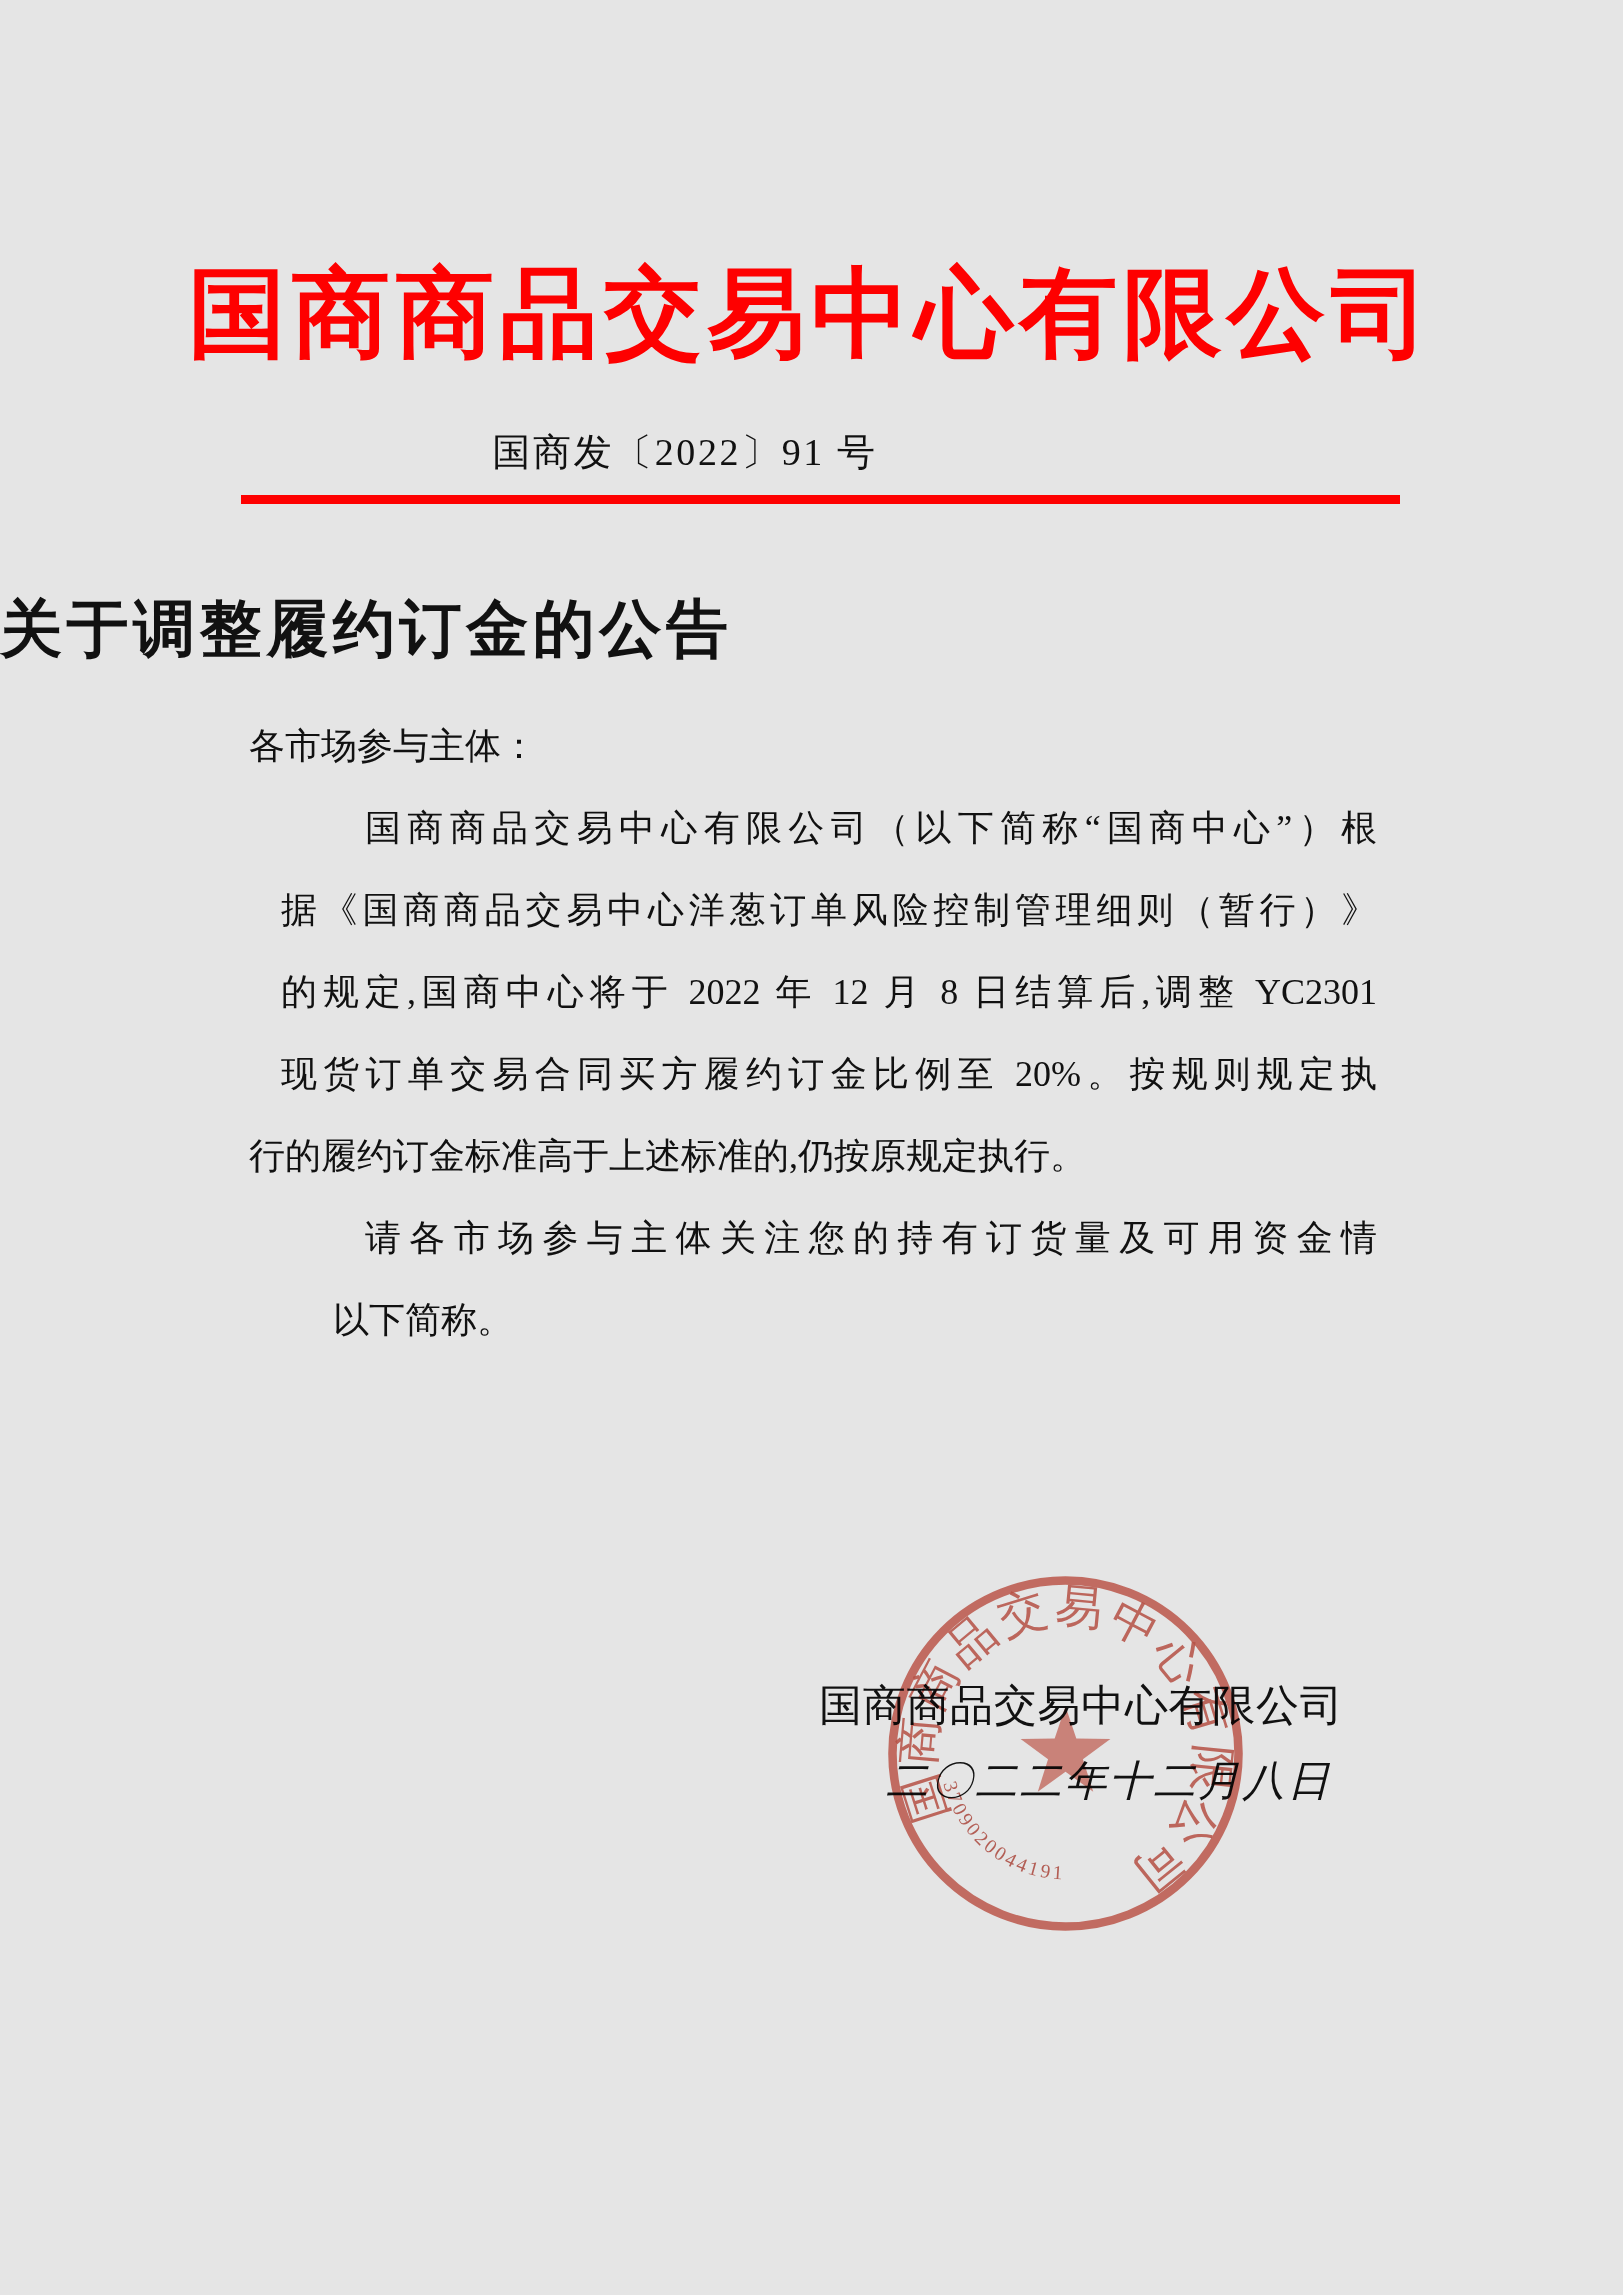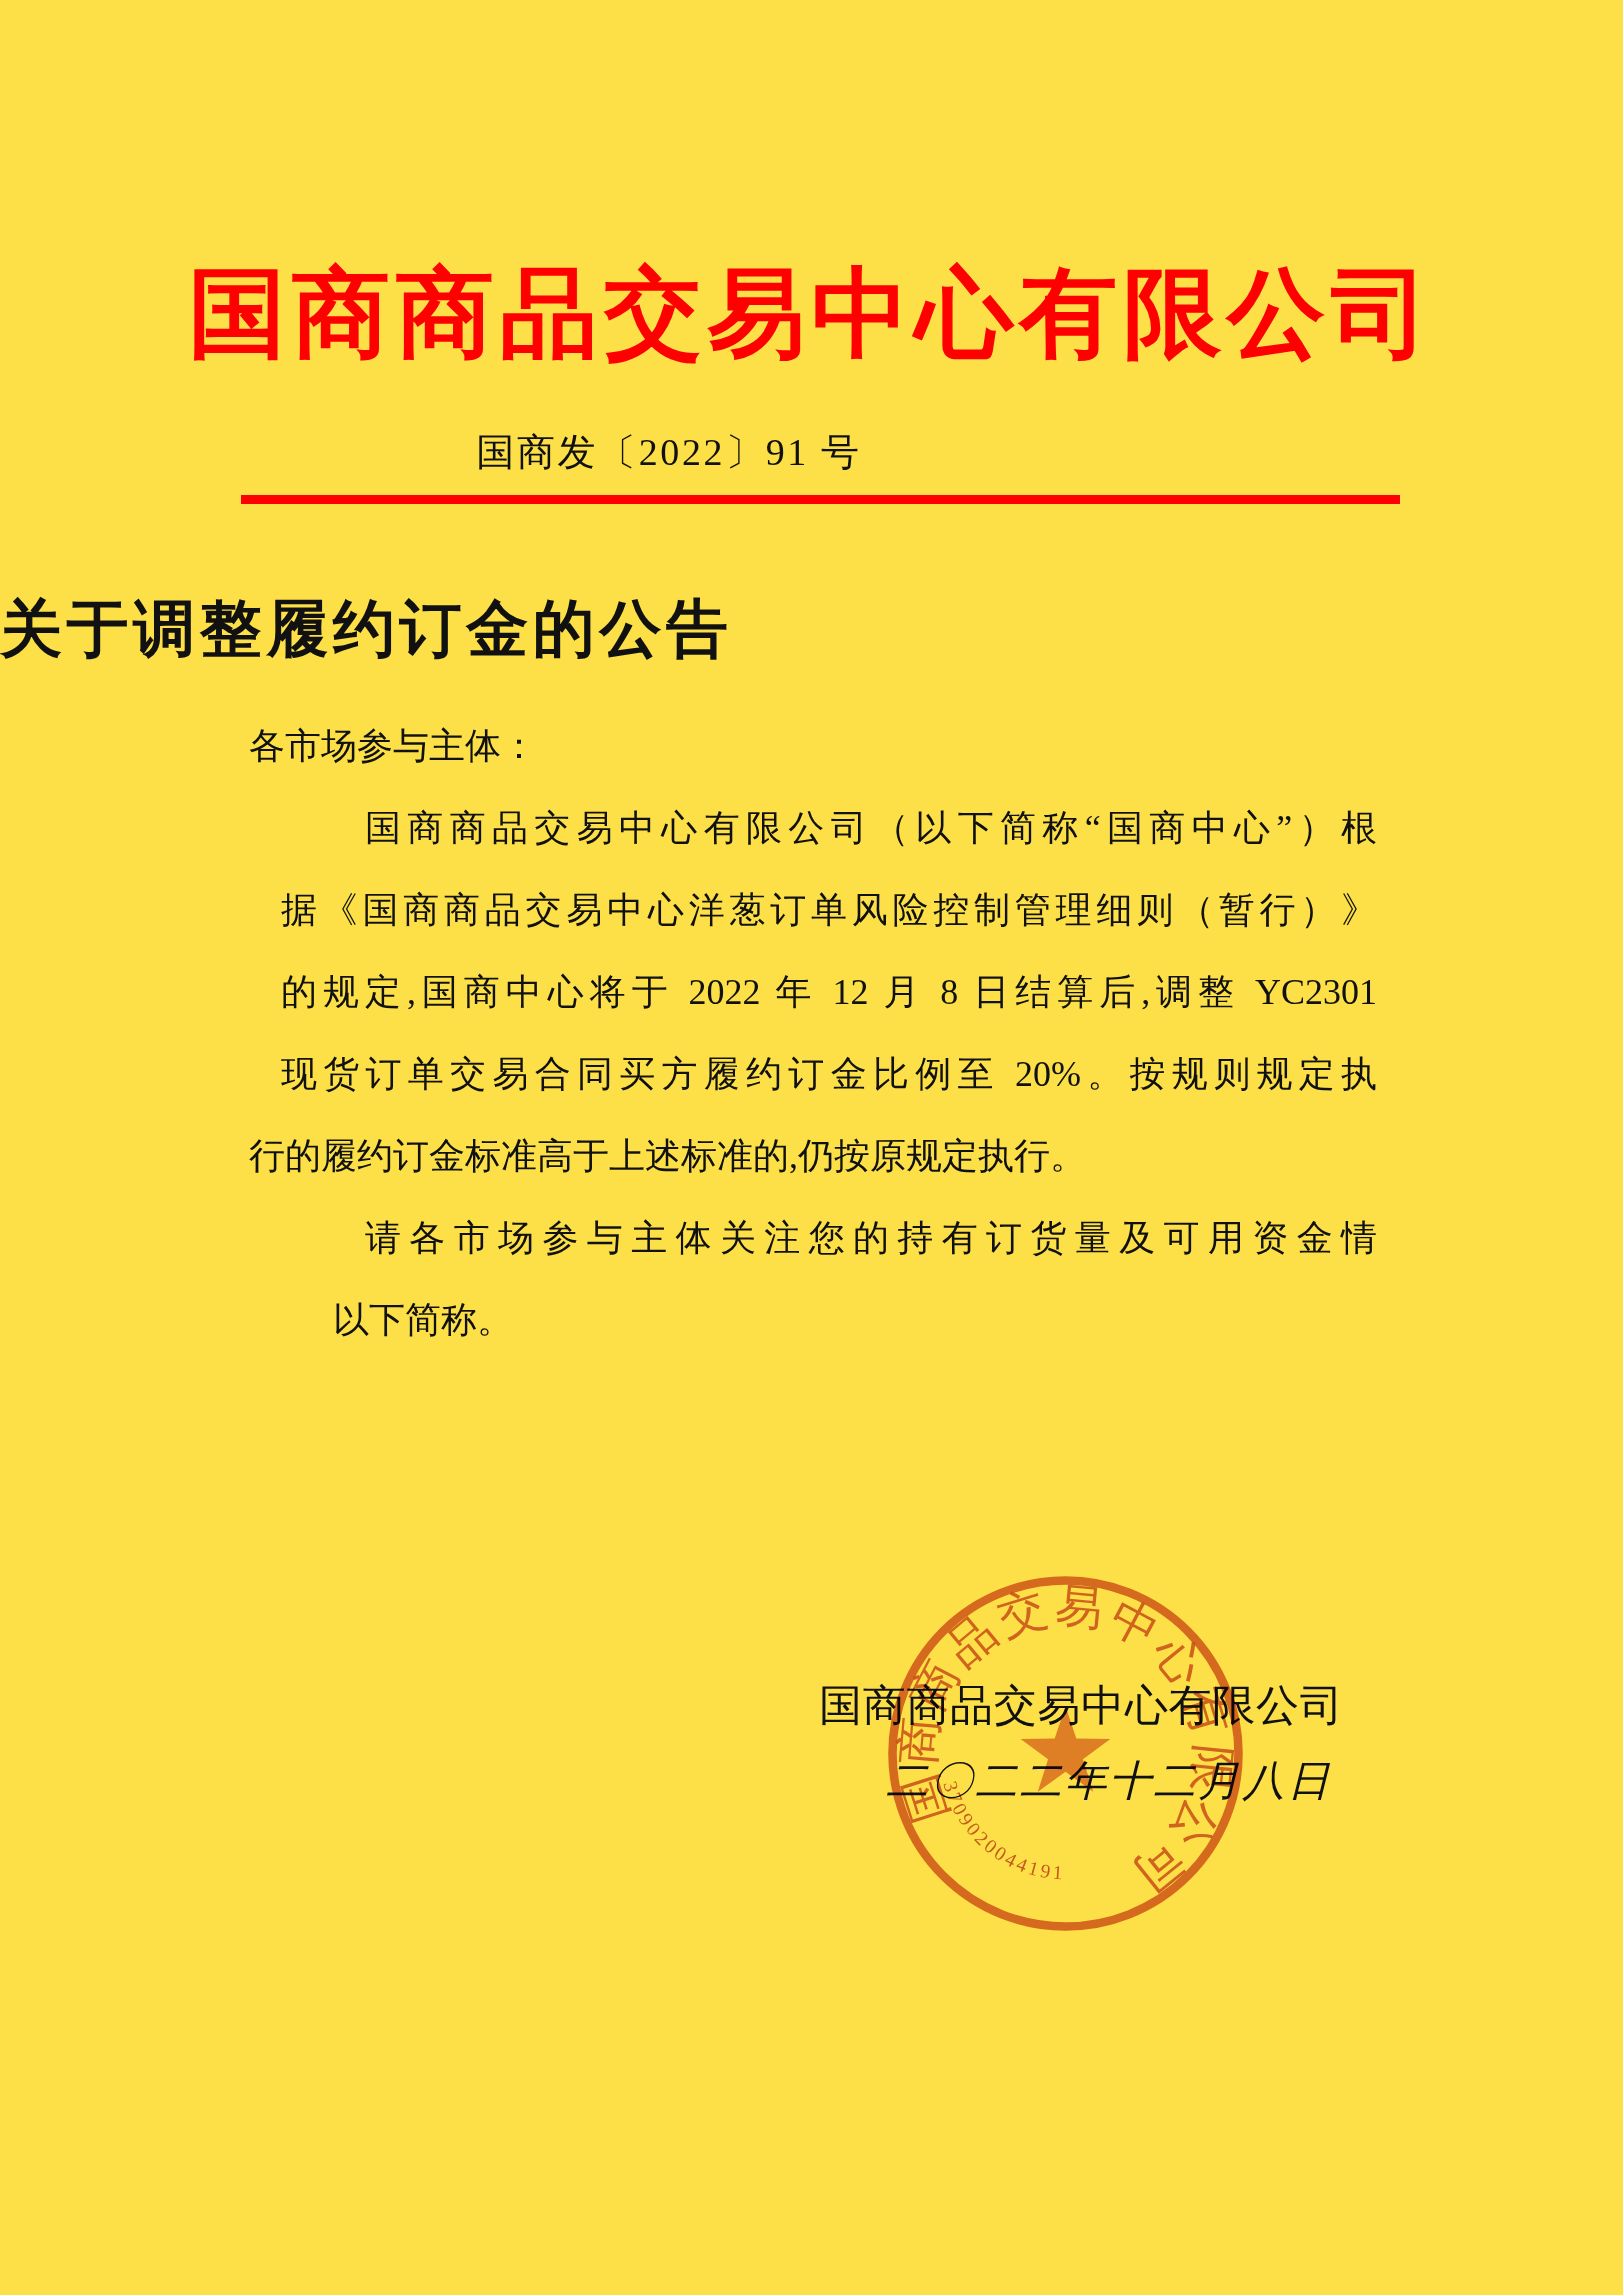--- a/index.html
+++ b/index.html
@@ -5,37 +5,37 @@
   html, body { margin: 0; padding: 0; }
   body {
     width: 1623px; height: 2295px;
     background: #ffffff;
     font-family: "Liberation Serif", "DejaVu Serif", serif;
     color: #111111;
   }
   .page {
     position: relative;
     width: 1623px; height: 2295px;
-    background: #fde047;
+    background: #e5e5e5;
     overflow: hidden;
   }
   .org-title {
     position: absolute;
     left: 0; top: 261px; width: 1623px;
     text-align: center;
     font-family: "Liberation Sans", "DejaVu Sans", sans-serif;
     font-weight: 900;
     font-size: 98px;
     line-height: 105px;
     letter-spacing: 5.9px;
     white-space: nowrap;
   }
   .doc-number {
     position: absolute;
-    left: 0; top: 429px; width: 1338px;
+    left: 16px; top: 429px; width: 1338px;
     text-align: center;
     font-size: 38px;
     line-height: 46px;
     letter-spacing: 2.6px;
     white-space: nowrap;
   }
   .red-divider {
     position: absolute;
     left: 241px; top: 495px;
     width: 1159px; height: 8.5px;

